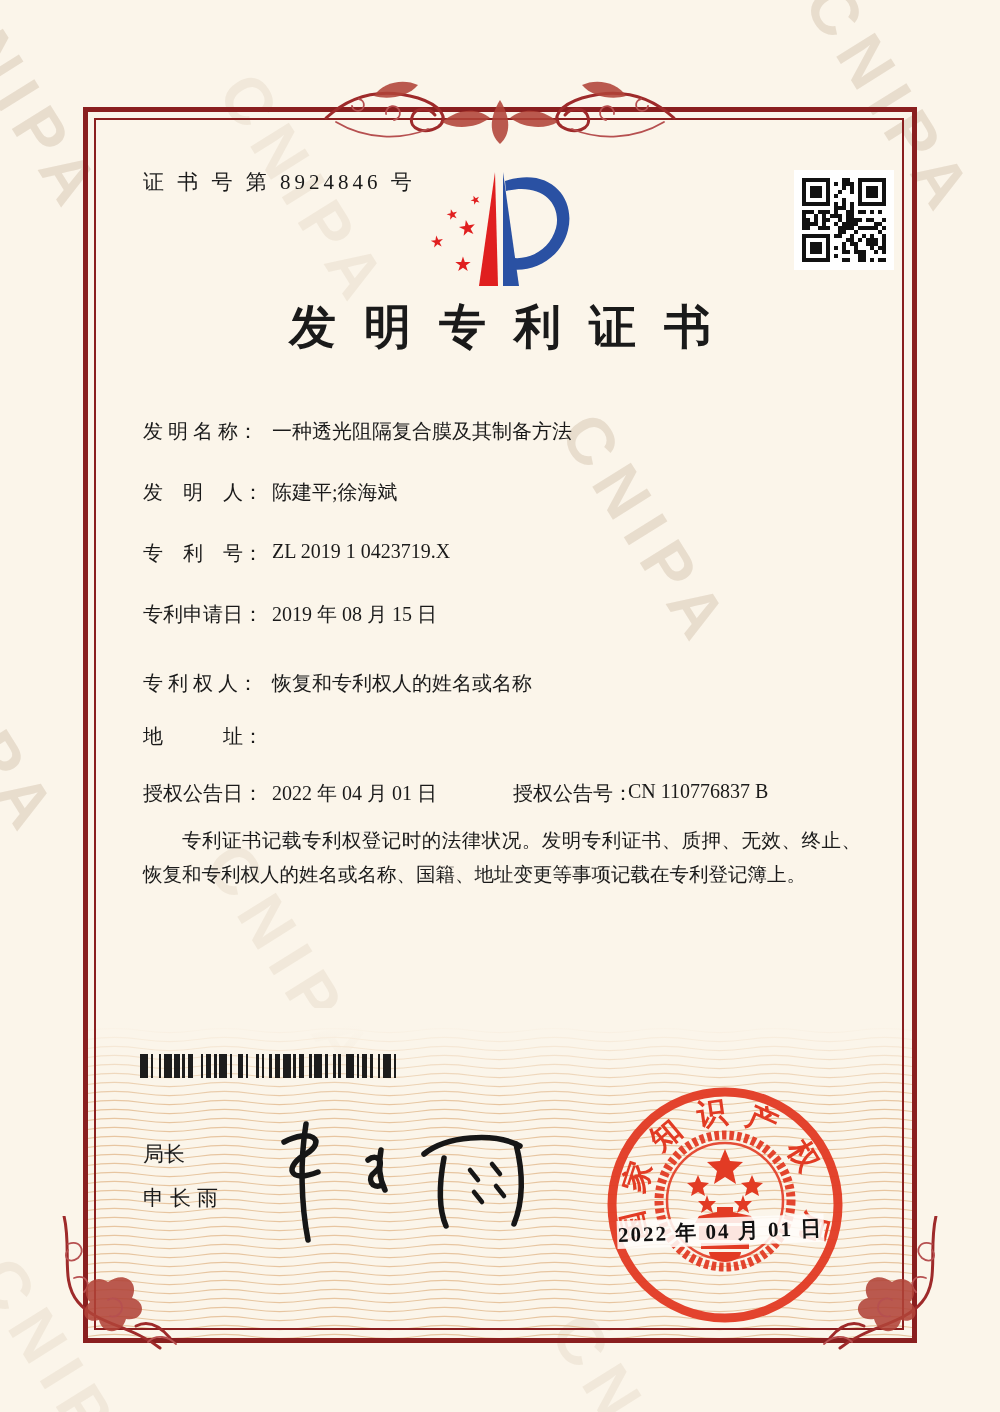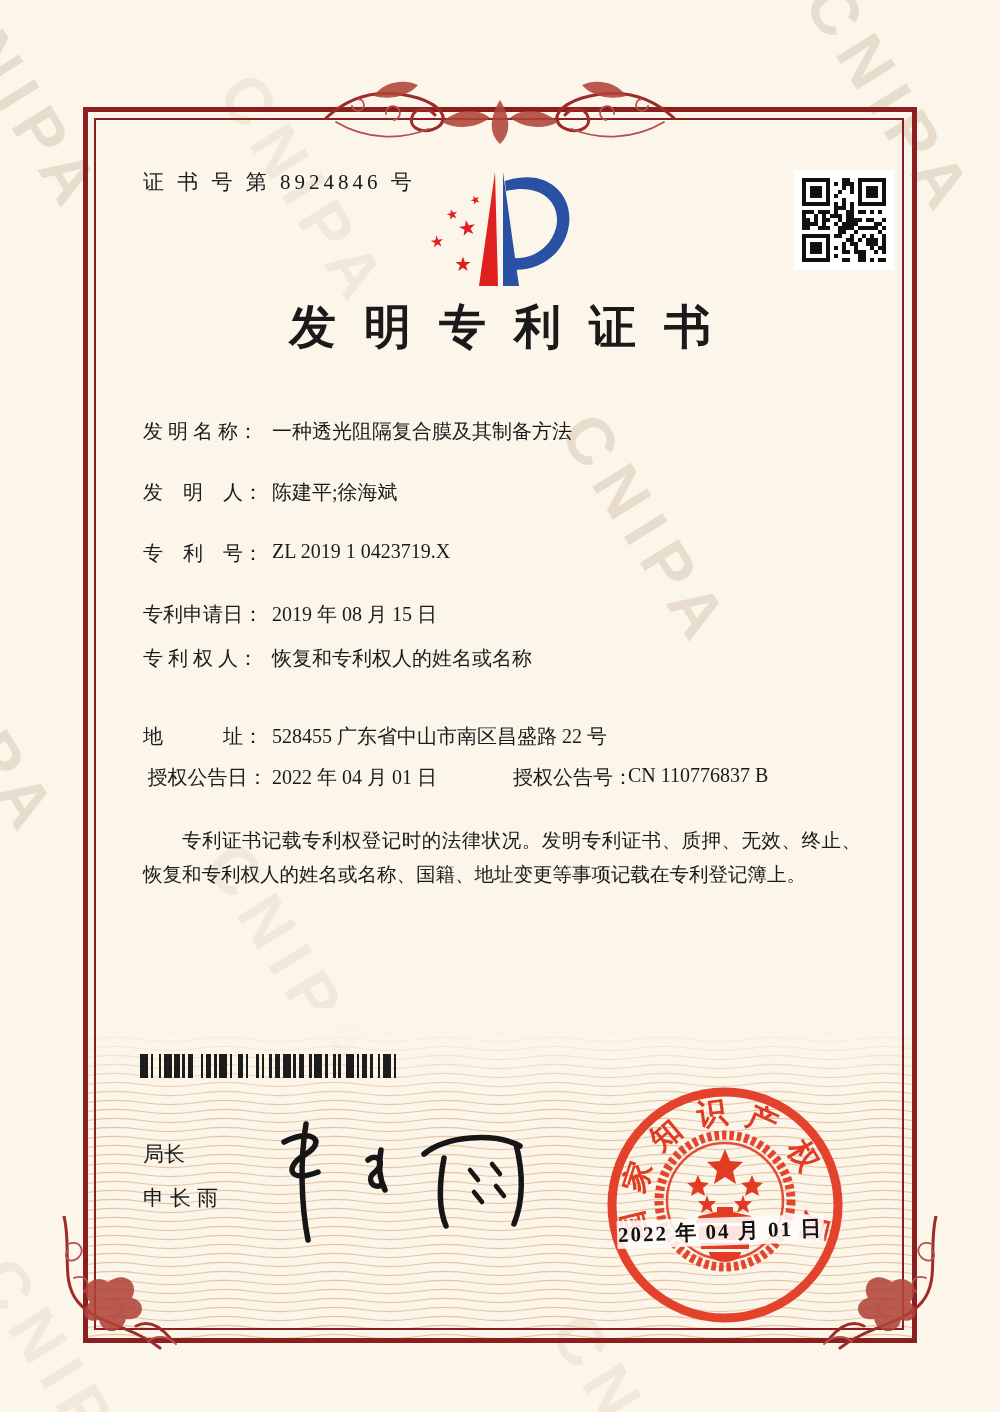--- a/index.html
+++ b/index.html
@@ -379,29 +379,28 @@
       <span class="row-value">陈建平;徐海斌</span>
     </div>
     <div class="row" style="top:122px;">
       <span class="row-label">专　利　号：</span>
       <span class="row-value">ZL 2019 1 0423719.X</span>
     </div>
     <div class="row" style="top:183px;">
       <span class="row-label">专利申请日：</span>
       <span class="row-value">2019 年 08 月 15 日</span>
     </div>
-    <div class="row" style="top:227px;">
+    <div class="row" style="top:252px;">
       <span class="row-label">专 利 权 人：</span>
       <span class="row-value">恢复和专利权人的姓名或名称</span>
     </div>
     <div class="row" style="top:305px;">
       <span class="row-label">地　　　址：</span>
-      <span class="row-value">528455 广东省中山市南区昌盛路 22 号</span>
-    </div>
-    <div class="row" style="top:346px;text-align:center;">
+    </div>
+    <div class="row" style="top:362px;">
       <span class="row-label">授权公告日：</span>
       <span class="row-value">2022 年 04 月 01 日</span>
       <span class="grant-right">
         <span class="row-label">授权公告号：</span>
         <span class="row-value">CN 110776837 B</span>
       </span>
     </div>
   </div>
 
   <div class="body-text">

